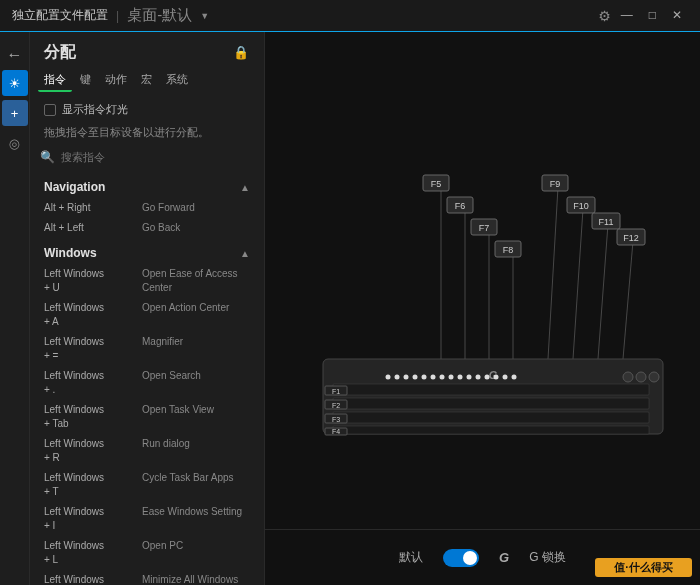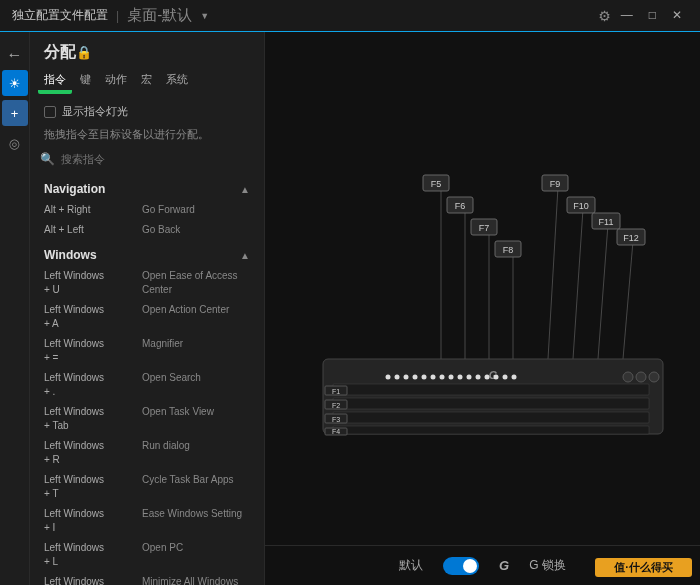--- a/index.html
+++ b/index.html
@@ -72,20 +72,21 @@
       width: 235px;
       background: #1e1e1e;
       border-right: 1px solid #2a2a2a;
       display: flex;
       flex-direction: column;
       overflow: hidden;
     }
     .panel-header {
       padding: 10px 14px 6px;
       display: flex;
+      justify-content: space-between;
       align-items: center;
     }
     .panel-title {
       font-size: 16px;
       font-weight: 600;
       color: #e0e0e0;
     }
     .lock-icon {
       color: #888;
       font-size: 13px;
@@ -97,21 +98,21 @@
     }
     .tab {
       padding: 3px 6px;
       font-size: 11px;
       color: #aaa;
       cursor: pointer;
       border-radius: 2px;
     }
     .tab.active {
       color: #fff;
-      border-bottom: 4px solid #22c55e;
+      border-bottom: 2px solid #22c55e;
     }
     .checkbox-row {
       display: flex;
       align-items: center;
       gap: 6px;
       padding: 4px 14px;
     }
     .checkbox-box {
       width: 12px;
       height: 12px;
@@ -199,21 +200,21 @@
       flex-direction: column;
       align-items: center;
       justify-content: center;
       overflow: hidden;
     }
     .bottom-bar {
       position: absolute;
       bottom: 0;
       left: 0;
       right: 0;
-      height: 40px;
+      height: 56px;
       display: flex;
       align-items: center;
       justify-content: center;
       gap: 20px;
       border-top: 1px solid #2a2a2a;
     }
     .bottom-label {
       font-size: 12px;
       color: #aaa;
     }

